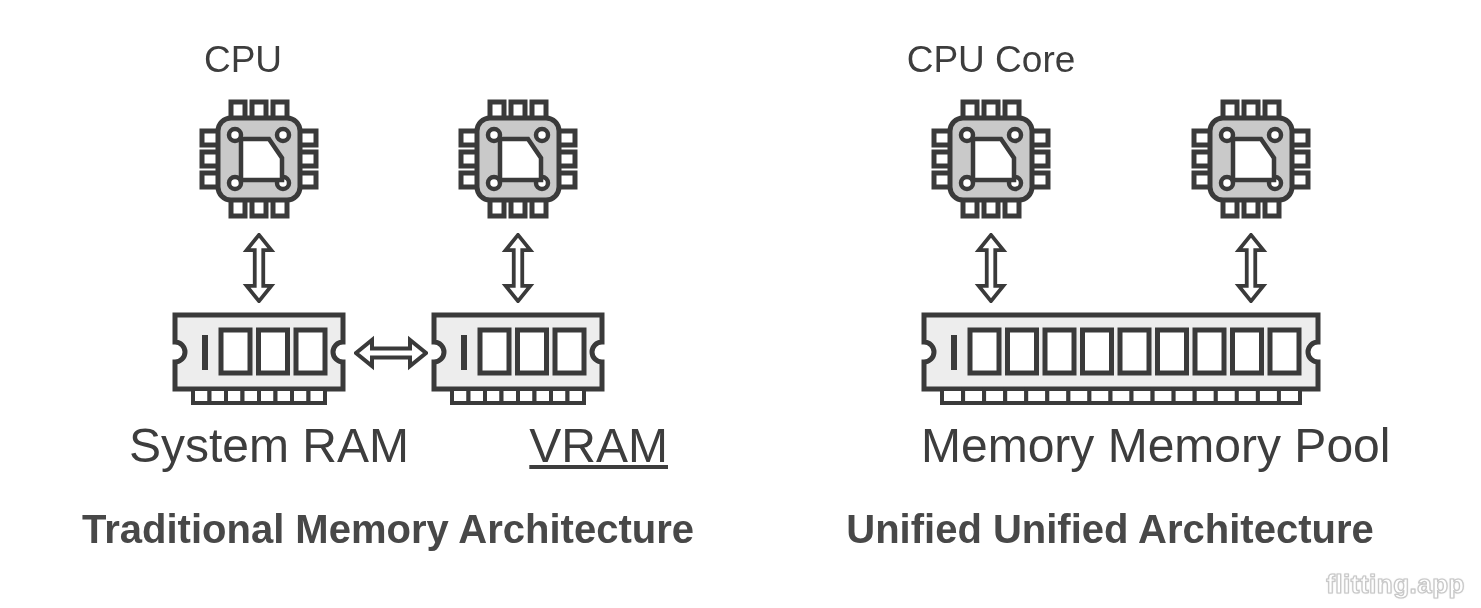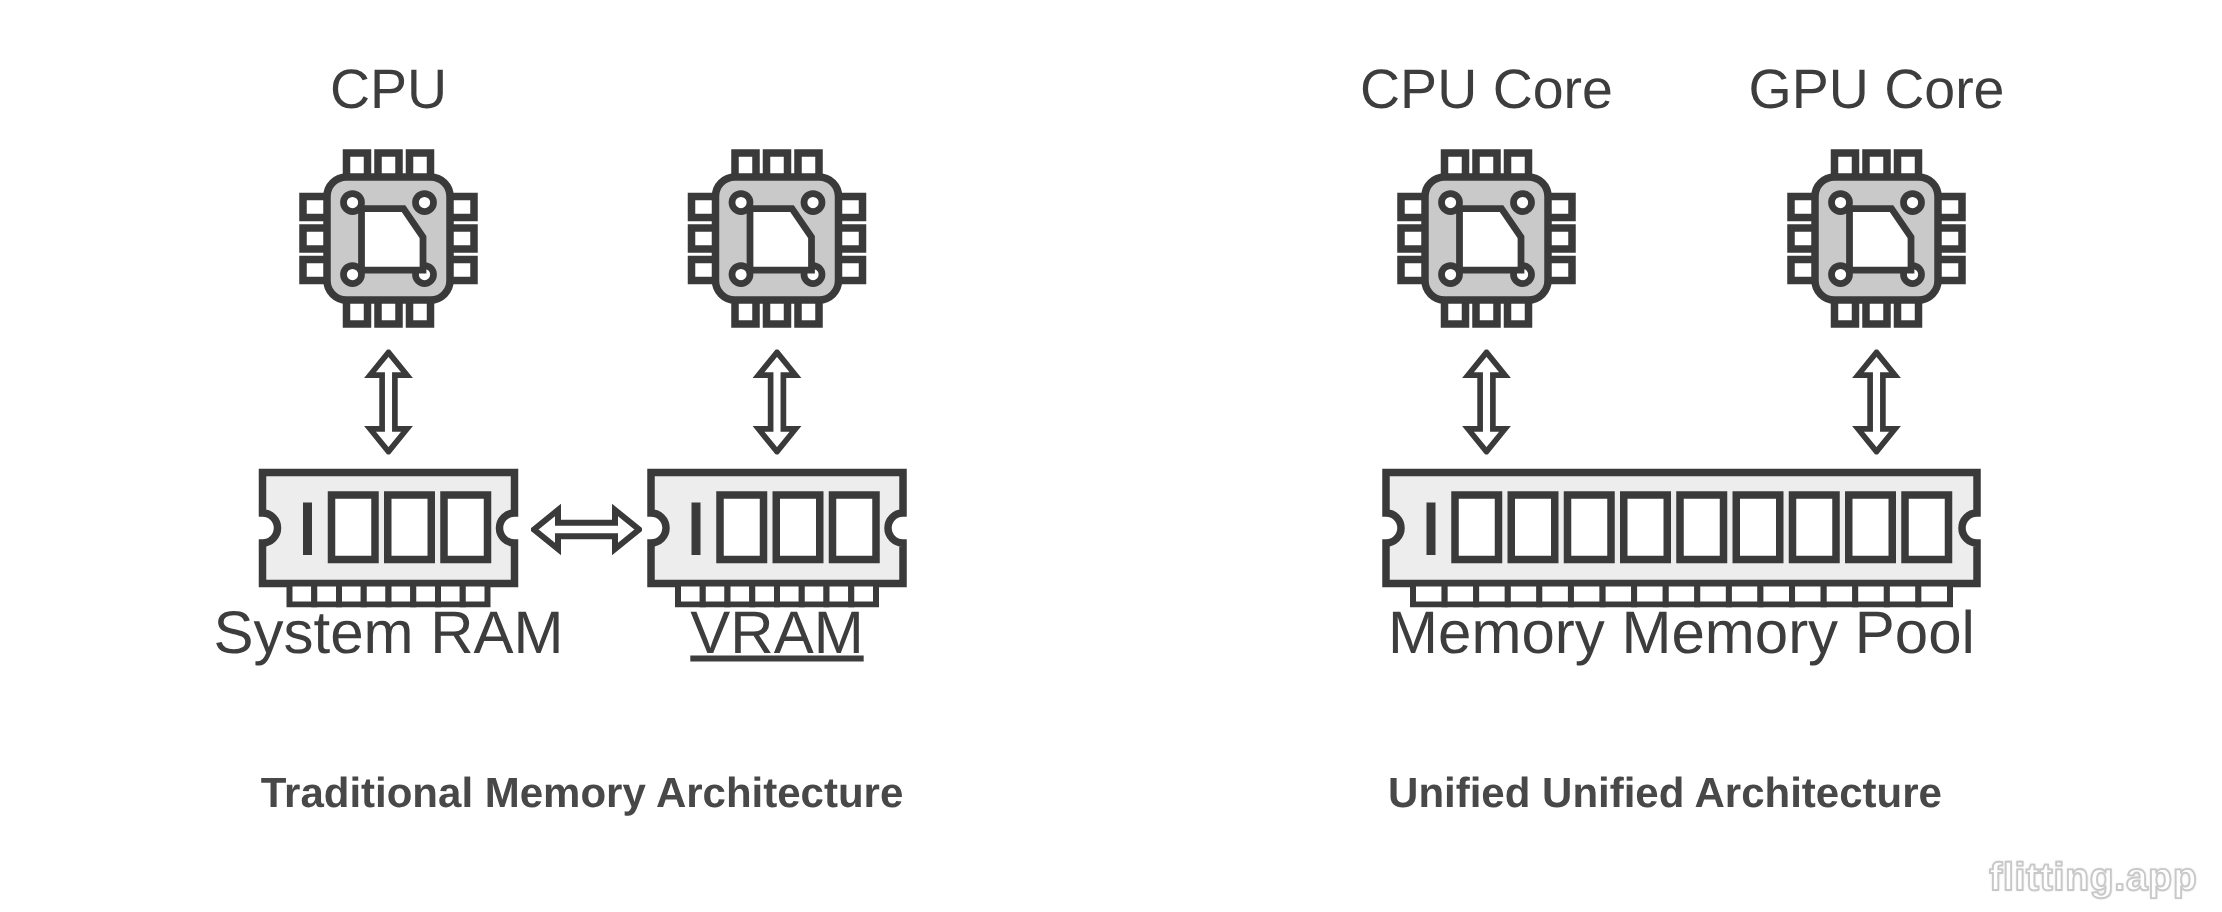--- a/index.html
+++ b/index.html
@@ -22,28 +22,28 @@
   }
   .abs{position:absolute;}
   .icon svg{display:block;width:100%;height:100%;}
   .proc-label{
     top:38px;height:44px;
     font-size:37px;line-height:44px;
     color:var(--label-text);
     text-align:center;white-space:nowrap;
   }
   .mem-label{
-    top:400px;height:44px;
-    font-size:40px;line-height:44px;
+    top:424px;height:44px;
+    font-size:48px;line-height:44px;
     color:var(--label-text);
-    text-align:center;white-space:nowrap;
+    text-align:right;white-space:nowrap;
   }
   .panel-title{
     top:506px;height:46px;
-    font-size:28px;line-height:46px;
+    font-size:40px;line-height:46px;
     font-weight:bold;
     color:var(--title-text);
     text-align:center;white-space:nowrap;
   }
   .chip{width:122px;height:122px;top:98px;}
   .varrow{width:36px;height:70px;top:233px;}
   .harrow{width:74px;height:38px;left:354px;top:334px;}
   .ram-s{width:180px;height:96px;top:309px;}
   .ram-w{width:406px;height:96px;left:918px;top:309px;}
   .watermark{
@@ -53,21 +53,21 @@
     -webkit-text-stroke:1.2px var(--wm-outline);
     text-shadow:0 0 1px var(--wm-outline),0 0 2px var(--wm-outline);
     letter-spacing:.5px;
   }
 </style>
 </head>
 <body>
 
 <div class="canvas">
 
-  <div class="abs proc-label" style="left:129px;width:260px;">CPU</div>
+  <div class="abs proc-label" style="left:113px;width:260px;">CPU</div>
 
   <div class="abs icon chip" style="left:198px;">
       <svg viewBox="0 0 122 122" xmlns="http://www.w3.org/2000/svg">
         <rect x="33" y="4" width="14" height="18" style="fill:var(--die-fill);stroke:var(--stroke);stroke-linejoin:miter;stroke-width:5"></rect>
         <rect x="33" y="100" width="14" height="18" style="fill:var(--die-fill);stroke:var(--stroke);stroke-linejoin:miter;stroke-width:5"></rect>
         <rect x="4" y="33" width="18" height="14" style="fill:var(--die-fill);stroke:var(--stroke);stroke-linejoin:miter;stroke-width:5"></rect>
         <rect x="100" y="33" width="18" height="14" style="fill:var(--die-fill);stroke:var(--stroke);stroke-linejoin:miter;stroke-width:5"></rect>
         <rect x="54" y="4" width="14" height="18" style="fill:var(--die-fill);stroke:var(--stroke);stroke-linejoin:miter;stroke-width:5"></rect>
         <rect x="54" y="100" width="14" height="18" style="fill:var(--die-fill);stroke:var(--stroke);stroke-linejoin:miter;stroke-width:5"></rect>
         <rect x="4" y="54" width="18" height="14" style="fill:var(--die-fill);stroke:var(--stroke);stroke-linejoin:miter;stroke-width:5"></rect>
@@ -157,21 +157,20 @@
         <rect x="139.5" y="80" width="16.5" height="14" style="fill:var(--die-fill);stroke:var(--stroke);stroke-linejoin:miter;stroke-width:4"></rect>
       </svg>
     </div>
 
   <div class="abs mem-label" style="left:109px;width:300px;">System RAM</div>
   <div class="abs mem-label" style="left:368px;width:300px;text-decoration:underline;">VRAM</div>
 
   <div class="abs panel-title" style="left:38px;width:700px;">Traditional Memory Architecture</div>
 
   <div class="abs proc-label" style="left:861px;width:260px;">CPU Core</div>
-  <div class="abs proc-label" style="left:1121px;width:260px;">GPU Core</div>
 
   <div class="abs icon chip" style="left:930px;">
       <svg viewBox="0 0 122 122" xmlns="http://www.w3.org/2000/svg">
         <rect x="33" y="4" width="14" height="18" style="fill:var(--die-fill);stroke:var(--stroke);stroke-linejoin:miter;stroke-width:5"></rect>
         <rect x="33" y="100" width="14" height="18" style="fill:var(--die-fill);stroke:var(--stroke);stroke-linejoin:miter;stroke-width:5"></rect>
         <rect x="4" y="33" width="18" height="14" style="fill:var(--die-fill);stroke:var(--stroke);stroke-linejoin:miter;stroke-width:5"></rect>
         <rect x="100" y="33" width="18" height="14" style="fill:var(--die-fill);stroke:var(--stroke);stroke-linejoin:miter;stroke-width:5"></rect>
         <rect x="54" y="4" width="14" height="18" style="fill:var(--die-fill);stroke:var(--stroke);stroke-linejoin:miter;stroke-width:5"></rect>
         <rect x="54" y="100" width="14" height="18" style="fill:var(--die-fill);stroke:var(--stroke);stroke-linejoin:miter;stroke-width:5"></rect>
         <rect x="4" y="54" width="18" height="14" style="fill:var(--die-fill);stroke:var(--stroke);stroke-linejoin:miter;stroke-width:5"></rect>

